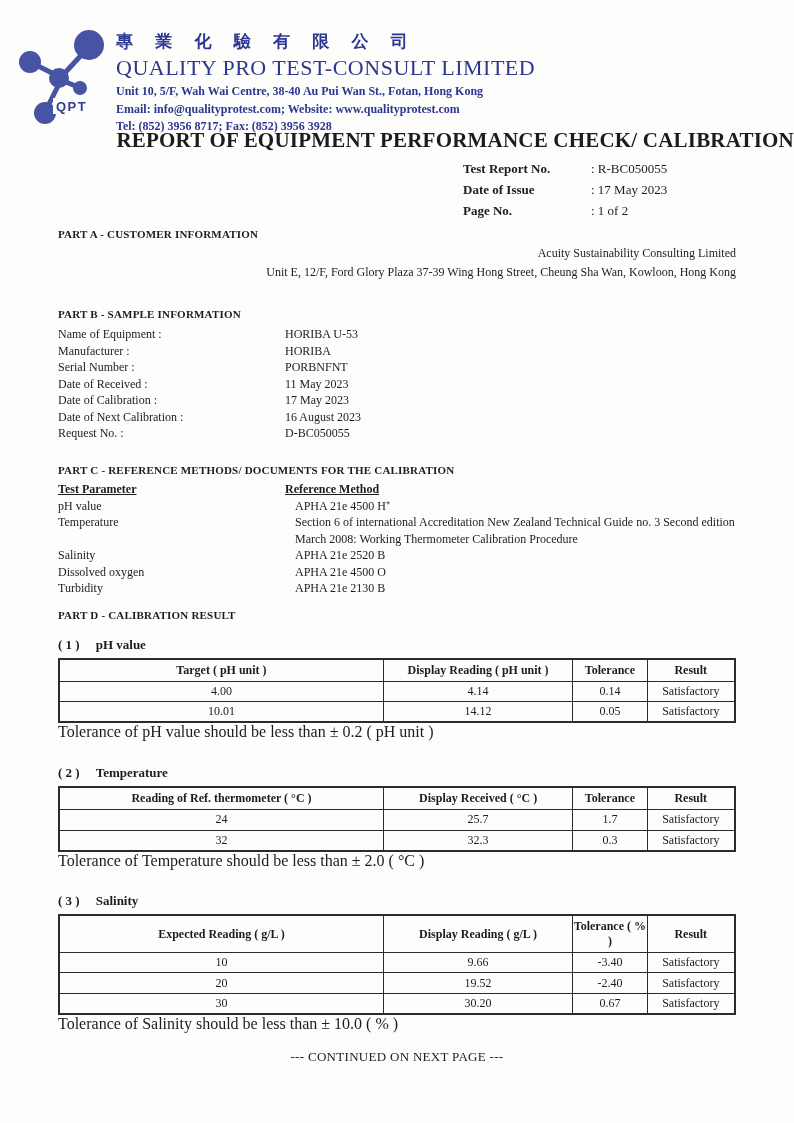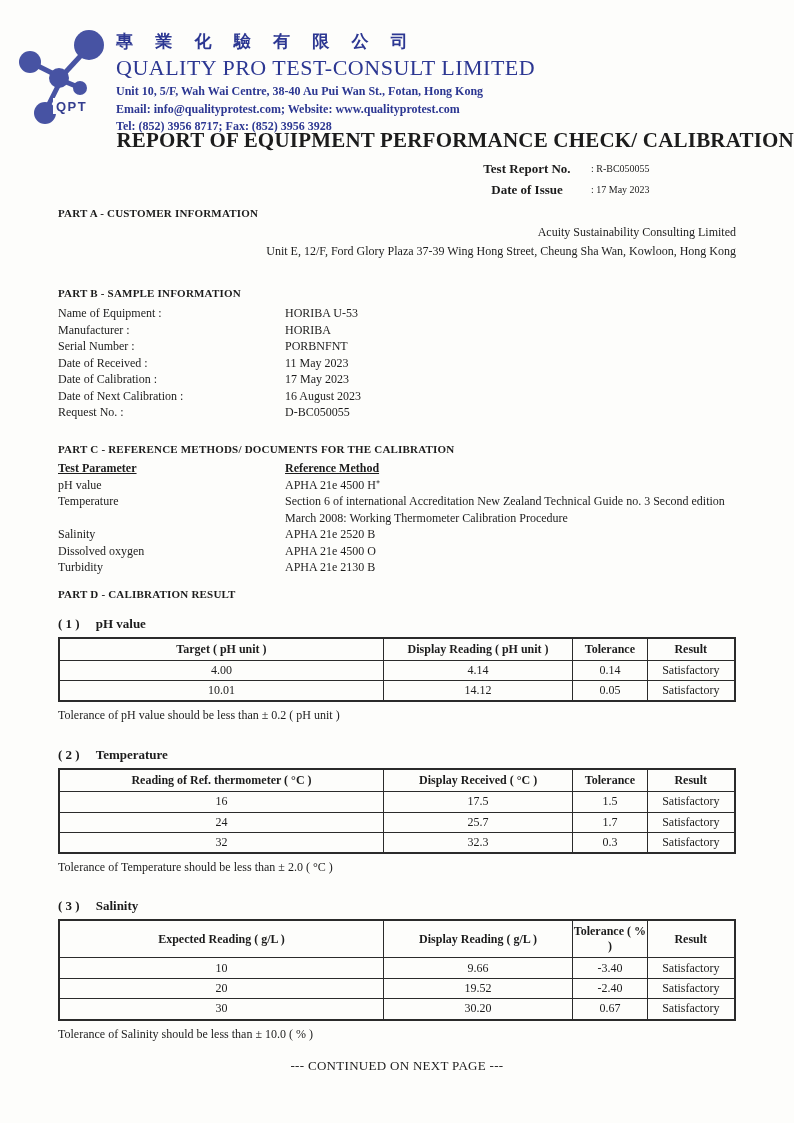--- a/index.html
+++ b/index.html
@@ -16,49 +16,49 @@
   .company-cn {
     font-size:17px; font-weight:bold; letter-spacing:9px; color:#2c3792;
   }
   .company-en {
     font-size:22px; color:#2c3792; letter-spacing:0.5px; margin-top:2px;
   }
   .head-addr { font-size:12px; font-weight:bold; color:#2c3792; line-height:13.5px; margin-top:4px; }
   
   .doc-title { text-align:right; font-size:21px; font-weight:bold; letter-spacing:0.2px; margin-top:8px; }
   .content { padding:0 58px; }
-  .report-info { margin:5px 0 0 405px;text-align:center; }
+  .report-info { margin:5px 0 0 405px; }
   .report-info .row { display:flex; line-height:21px; }
   .report-info .lab { width:128px; font-weight:bold; font-size:13px; }
-  .report-info .val { font-size:10px; }
+  .report-info .val { font-size:13px; }
   
   .part-heading { font-size:11px; font-weight:bold; letter-spacing:0.2px; }
   .part-a { margin-top:7px; }
   .part-a .line { font-size:12px; line-height:19px; }
   .part-a .lines { margin-top:4px;text-align:right; }
   .part-b { margin-top:26px; }
   .fields { margin-top:6px; }
   .field-row { display:flex; line-height:16.5px; font-size:12px; }
   .field-row .lab { width:227px; flex:0 0 auto; }
   .part-c { margin-top:22px; }
   .ref-head { display:flex; margin-top:5px; font-size:12px; font-weight:bold; line-height:17px; }
   .ref-head .c1 { width:227px; flex:0 0 auto; text-decoration:underline; }
   .ref-head .c2 { text-decoration:underline; }
   .ref-row { display:flex; font-size:12px; line-height:16.5px; }
   .ref-row .c1 { width:227px; flex:0 0 auto; }
-  .ref-row .c2 { flex:1 1 auto; }
+  .ref-row .c2 { flex:1 1 auto;margin-left:10px; }
   .part-d { margin-top:12px; }
   .sec-label { font-size:13px; font-weight:bold; margin-top:16px; }
   .sec-label .num { margin-right:16px; }
   
   table.cal { border-collapse:collapse; width:100%; table-layout:fixed; margin-top:5px; border:2px solid #2b2b2b; }
   table.cal th, table.cal td { border:1px solid #2b2b2b; text-align:center; font-size:12px; }
   table.cal th { font-weight:bold; padding:3px 0;text-align:center; }
   table.cal td { padding:2.2px 0; }
-  .note { font-size:12px; margin-top:6px; }
+  .note { font-size:16px; margin-top:0; }
   
   .continued { text-align:center; font-size:13px; margin-top:16px; letter-spacing:0.3px; }
   
   col.c1 { width:48%; } col.c2 { width:28%; } col.c3 { width:11%; } col.c4 { width:13%; }
 </style>
 </head>
 <body>
 
 <div class="page">
 
@@ -95,20 +95,24 @@
 
     <div class="report-info">
       <div class="row">
         <span class="lab">Test Report No.</span>
         <span class="val">: R-BC050055</span>
       </div>
       <div class="row">
         <span class="lab">Date of Issue</span>
         <span class="val">: 17 May 2023</span>
       </div>
+      <div class="row">
+        <span class="lab">Page No.</span>
+        <span class="val">: 1 of 2</span>
+      </div>
     </div>
 
     <div class="part-a">
       <div class="part-heading">PART A - CUSTOMER INFORMATION</div>
       <div class="lines">
         <div class="line">Acuity Sustainability Consulting Limited</div>
         <div class="line">Unit E, 12/F, Ford Glory Plaza 37-39 Wing Hong Street, Cheung Sha Wan, Kowloon, Hong Kong</div>
       </div>
     </div>
 
@@ -221,26 +225,20 @@
             <col class="c4">
           </colgroup>
         <tbody>
             <tr>
           <th>Reading of Ref. thermometer ( °C )</th>
           <th>Display Received ( °C )</th>
           <th>Tolerance</th>
           <th>Result</th>
         </tr>
         <tr>
-          <td>16</td>
-          <td>17.5</td>
-          <td>1.5</td>
-          <td>Satisfactory</td>
-        </tr>
-        <tr>
           <td>24</td>
           <td>25.7</td>
           <td>1.7</td>
           <td>Satisfactory</td>
         </tr>
         <tr>
           <td>32</td>
           <td>32.3</td>
           <td>0.3</td>
           <td>Satisfactory</td>

